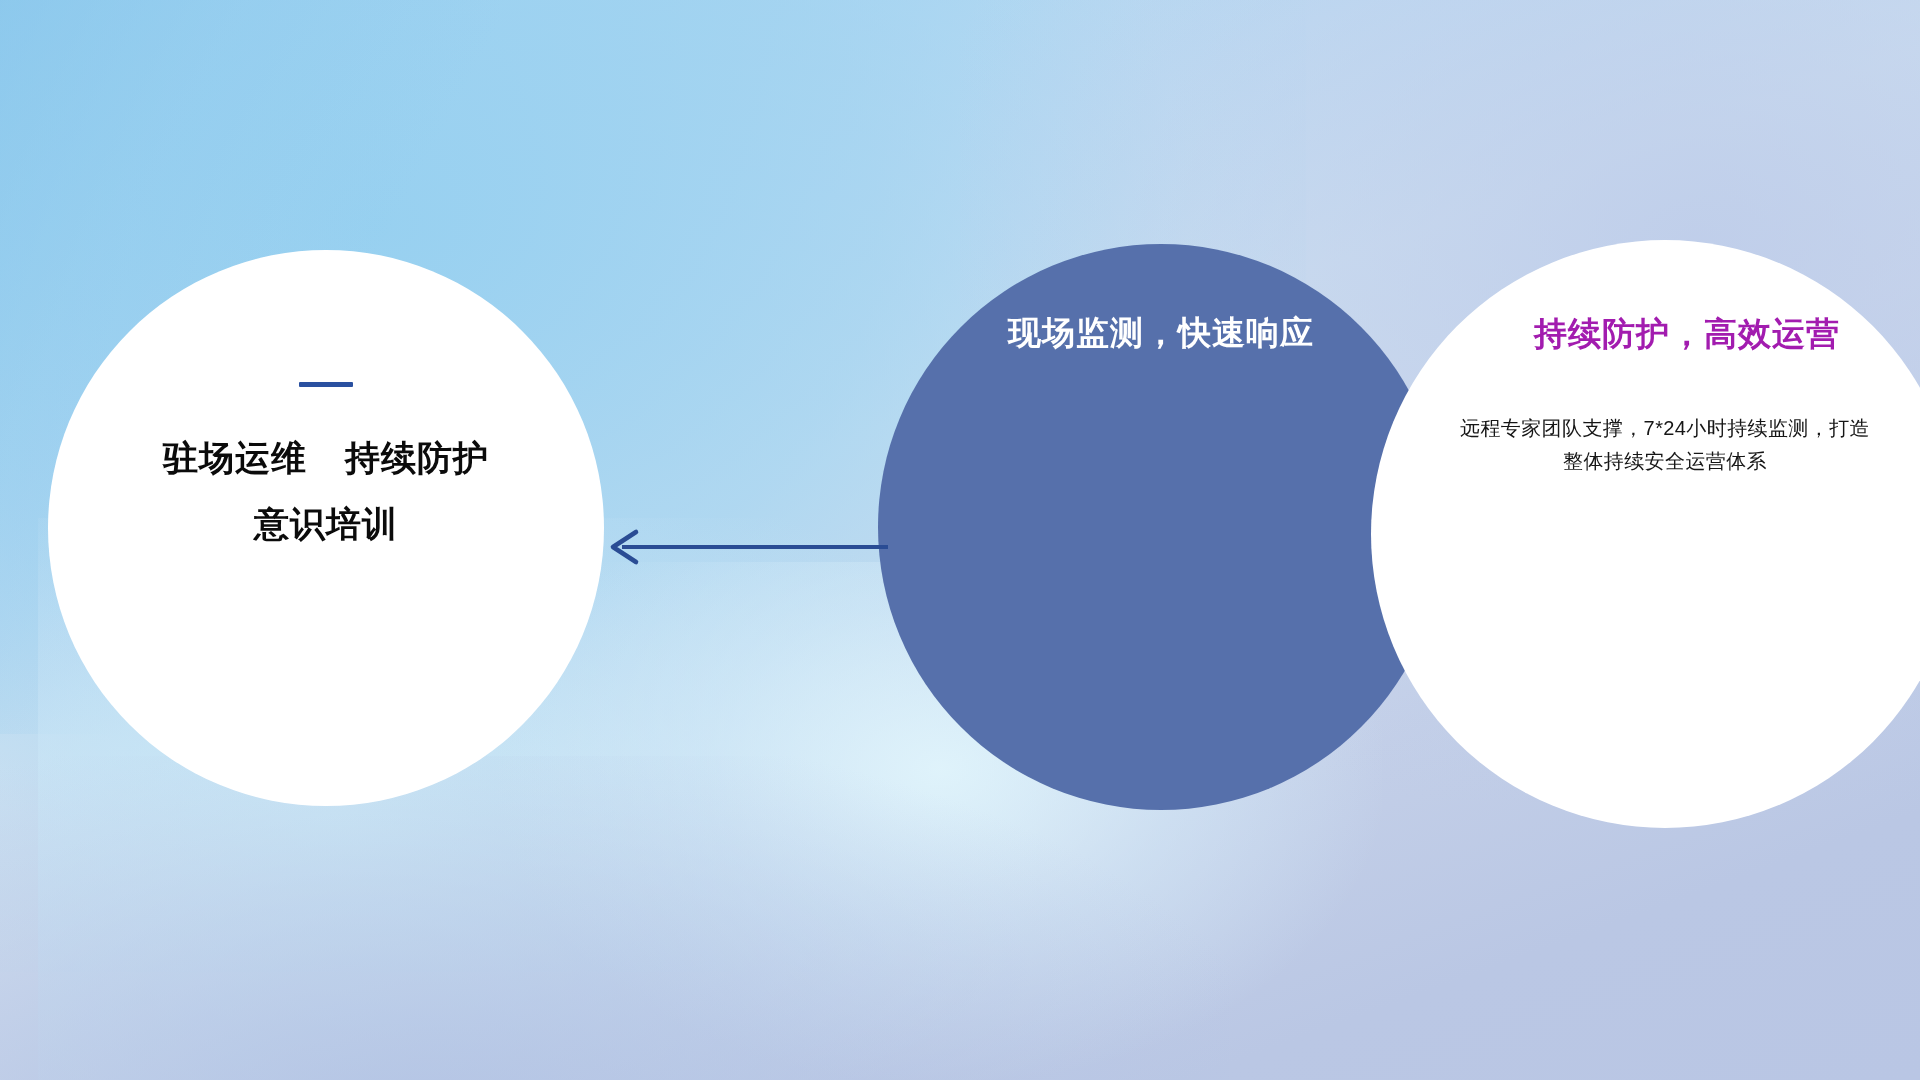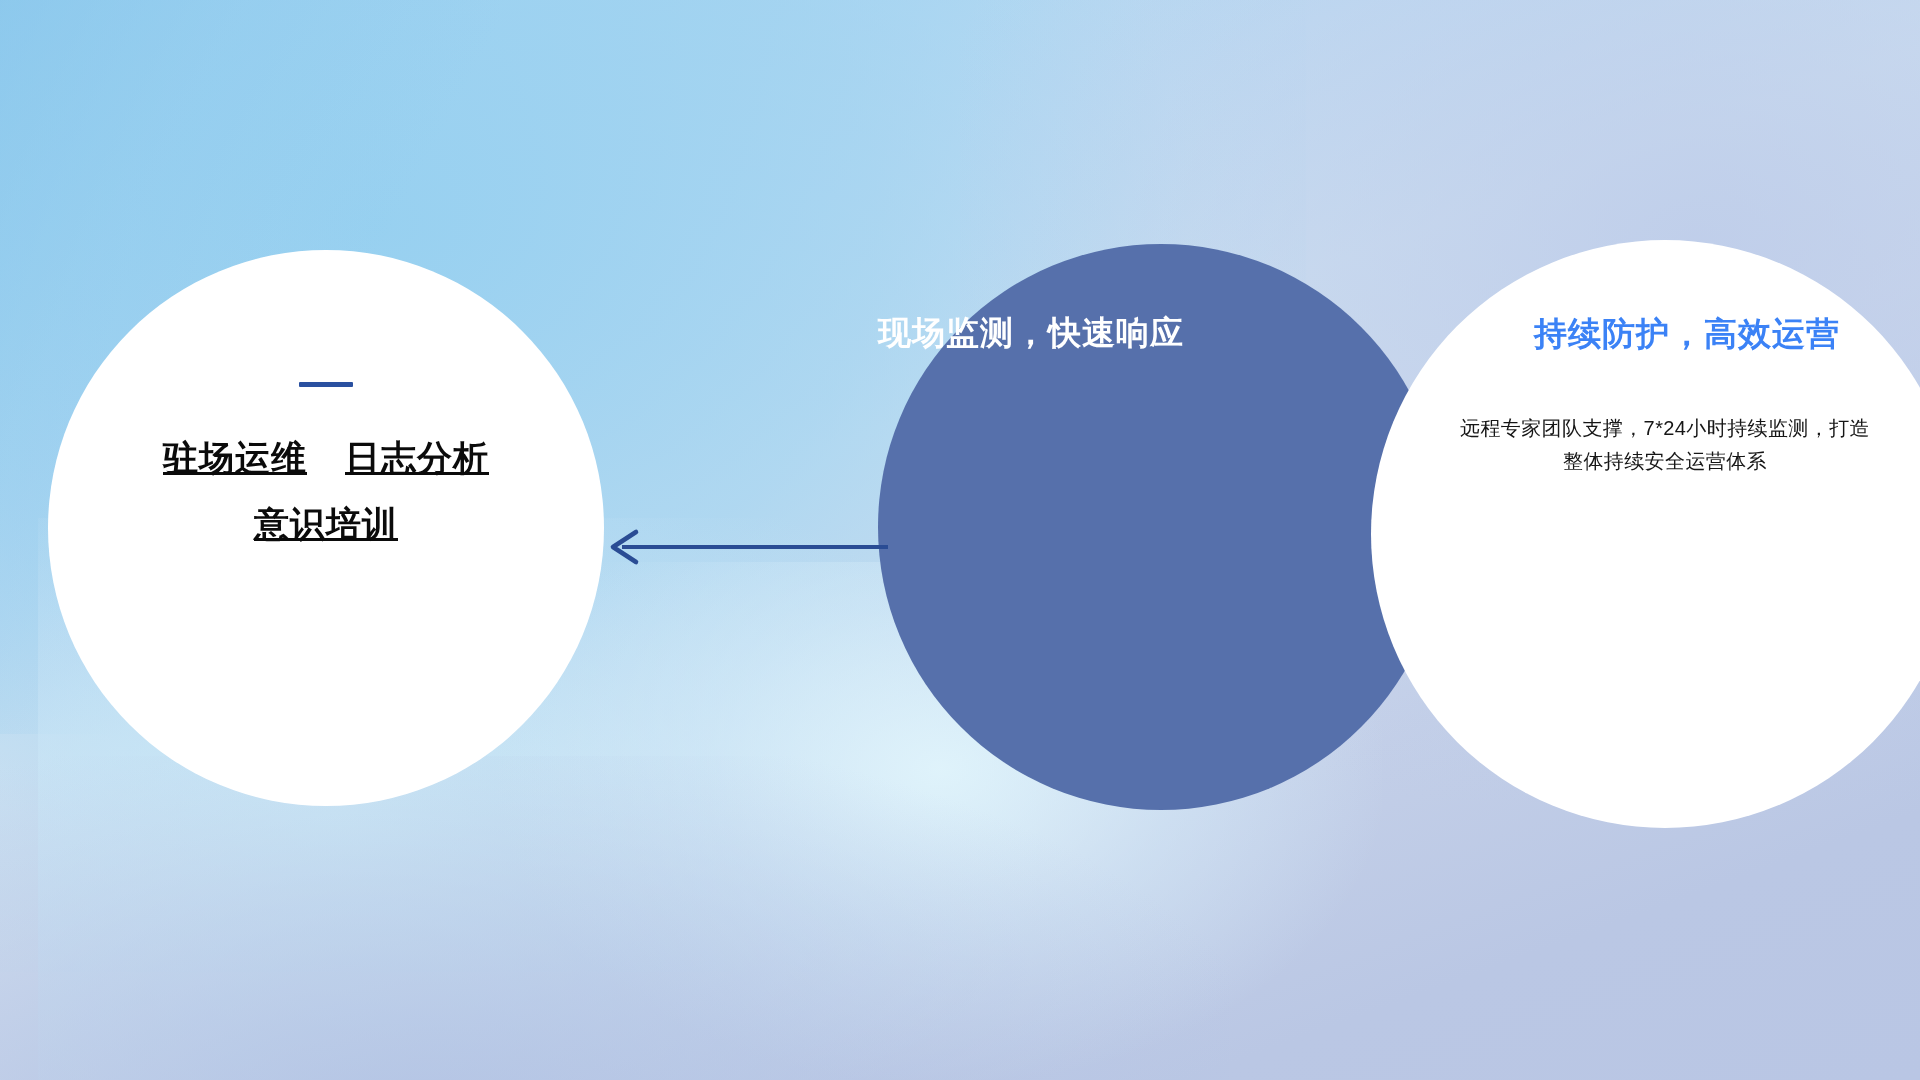--- a/index.html
+++ b/index.html
@@ -92,32 +92,32 @@
   .dash {
     width:54px; height:5px; background:#2a50a0;
     border-radius:1px; margin-bottom:53px;
   }
   .kw-row {
     display:flex; justify-content:center; align-items:baseline;
     font-size:35px; font-weight:bold; color:#0b0b0b;
     letter-spacing:1px; line-height:1.0; margin-bottom:31px;
     white-space:nowrap;
   }
-  .kw-row .kw { display:inline-block;text-decoration:underline; }
+  .kw-row .kw { display:inline-block; }
   .kw-row .kw + .kw { margin-left:38px; }
 
   
   #circle-mid {
     left:878px; top:244px; width:566px; height:566px;
     background:#5670ab;
     z-index:4;
   }
   #circle-mid .inner {
     width:100%; padding-top:71px;
-    display:flex; align-items:center;
+    display:flex; flex-direction:column; align-items:center;
   }
   .head-white {
     font-size:33px; font-weight:bold; color:#ffffff;
     letter-spacing:1px; white-space:nowrap; line-height:1.1;
   }
   .body-white {
     margin-top:60px; width:330px; text-align:center;
     font-size:28px; color:#f2f5fb; line-height:1.62;
     letter-spacing:0.4px;
   }
@@ -126,21 +126,21 @@
   #circle-right {
     left:1371px; top:240px; width:588px; height:588px;
     background:#ffffff;
     z-index:5;
   }
   #circle-right .inner {
     width:100%; padding-top:76px;
     display:flex; flex-direction:column; align-items:center;
   }
   .head-blue {
-    font-size:33px; font-weight:bold; color:#3b82f6;
+    font-size:33px; font-weight:bold; color:#a21caf;
     letter-spacing:1px; white-space:nowrap; line-height:1.1;margin-left:44px;
   }
   .body-dark {
     margin-top:60px; width:430px; text-align:center;
     font-size:20px; color:#161616; line-height:1.62;
     letter-spacing:0.4px;
   }
 
   
   #arrow { position:absolute; left:600px; top:525px; width:290px; height:44px; z-index:6; }
@@ -159,21 +159,21 @@
 </div>
 
 <div id="stage">
 
   <div class="circle" id="circle-left">
     <div class="inner">
       <div class="dash"></div>
 
       <div class="kw-row">
         <span class="kw">驻场运维</span>
-        <span class="kw">日志分析</span>
+        <span class="kw">持续防护</span>
       </div>
 
 
       <div class="kw-row">
         <span class="kw">意识培训</span>
       </div>
     </div>
   </div>
 
   <div class="circle" id="circle-mid">

